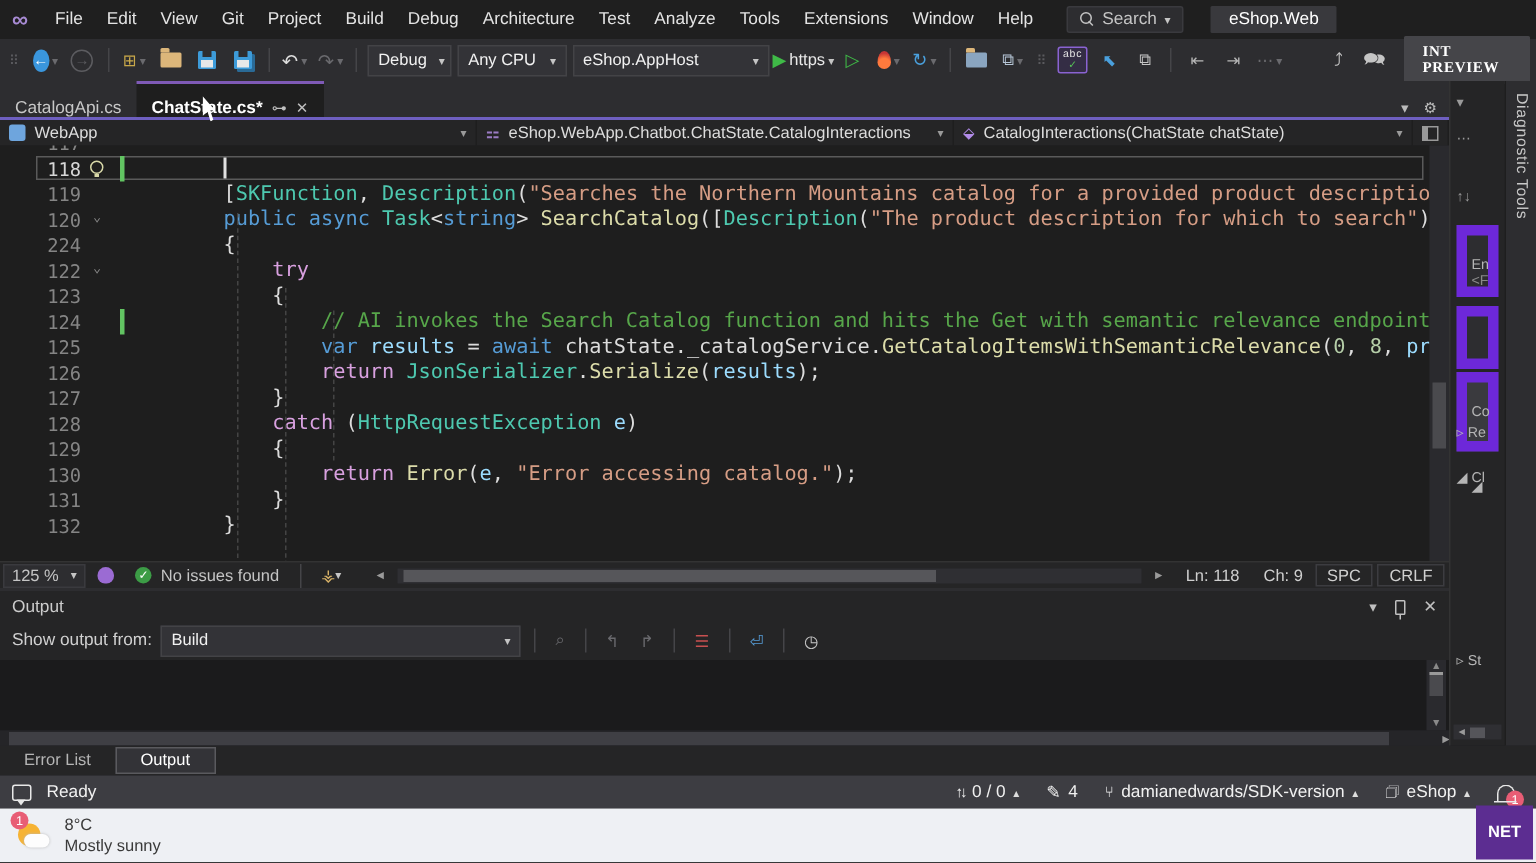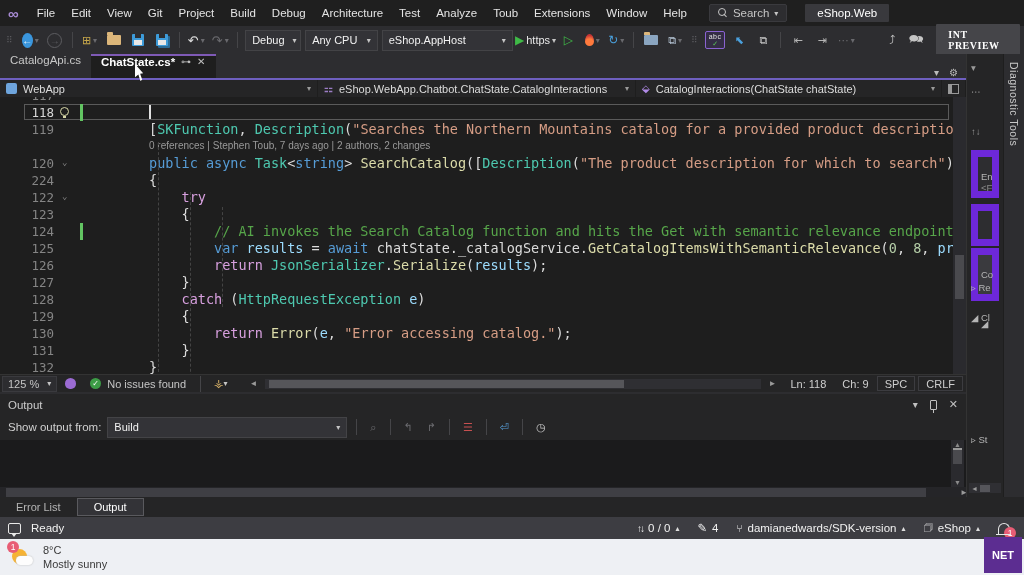--- a/index.html
+++ b/index.html
@@ -53,21 +53,21 @@
     border-radius:50% 50% 50% 50% / 62% 62% 38% 38%; }
   .spell-box { border:1px solid #8a63d2; background:#342d45; padding:1px 3px; display:flex; flex-direction:column;
     align-items:center; line-height:1; border-radius:2px; }
   .spell-box .abc { font-size:7px; color:#e4e4e4; letter-spacing:.5px; }
   .spell-box .chk { font-size:7px; color:#57c457; }
   .int-preview { margin-left:6px; background:#454549; color:#fff; font-weight:bold; font-size:10px;
     letter-spacing:.5px; padding:5px 12px; border-radius:1px;font-family:Liberation Serif, serif; }
 
   
   #tabrow { left:0; top:54px; width:966px; height:24px; background:#2d2d30; display:flex; align-items:flex-end; }
-  .etab { height:24px; display:flex; align-items:flex-start; gap:6px; padding:0 10px; font-size:11.5px; color:#c8c8c8; }
+  .etab { height:24px; display:flex; align-items:flex-end; gap:6px; padding:0 10px; font-size:11.5px; color:#c8c8c8; }
   .etab.active { background:#1e1e1e; color:#fff; border-top:2px solid #7f5ab6; font-weight:bold; }
   .etab .tclose, .etab .tpin { font-size:10px; color:#c0c0c0; font-weight:normal; }
   .tabrow-btns { margin-left:auto; display:flex; gap:10px; padding:0 8px; color:#bbb; font-size:10px; align-items:center; }
 
   
   #navbar { left:0; top:78px; width:966px; height:19px; background:#252526; border-top:2px solid #6e5fc0;
     display:flex; align-items:stretch; font-size:11px; color:#dcdcdc; }
   .nav-seg { display:flex; align-items:center; gap:6px; padding:0 6px; border-right:1px solid #1e1e1e; flex:0 0 auto; }
   .nav-seg .caret-down { margin-left:auto; color:#9a9a9a; }
   .cs-proj-ico { width:11px; height:11px; background:#6ea5dd; border-radius:2px; position:relative; }
@@ -190,21 +190,21 @@
         <span class="menu-item">File</span>
         <span class="menu-item">Edit</span>
         <span class="menu-item">View</span>
         <span class="menu-item">Git</span>
         <span class="menu-item">Project</span>
         <span class="menu-item">Build</span>
         <span class="menu-item">Debug</span>
         <span class="menu-item">Architecture</span>
         <span class="menu-item">Test</span>
         <span class="menu-item">Analyze</span>
-        <span class="menu-item">Toub</span>
+        <span class="menu-item">Tools</span>
         <span class="menu-item">Extensions</span>
         <span class="menu-item">Window</span>
         <span class="menu-item">Help</span>
       </div>
     <div class="tb-search">
       <span class="mag"></span>
       <span>Search</span>
       <span class="caret-down">▾</span>
     </div>
     <div class="doc-title">eShop.Web</div>
@@ -353,21 +353,20 @@
     <div class="nav-seg" style="width:24px;justify-content:center;">
       <span class="split-ico"></span>
     </div>
   </div>
 
   <div id="editor" class="abs">
     <div id="code-scroll">
         <div class="crow"><span class="gutter">117</span><span class="gmargin"></span><span class="codetext"></span></div>
         <div class="crow"><span class="curline-box" style="left: 24px; right: 4px;"></span><span class="caret-i"></span><span class="gutter cur">118</span><span class="gmargin"><span class="bulb"></span><span class="chgbar"></span></span><span class="codetext"></span></div>
         <div class="crow"><span class="gutter">119</span><span class="gmargin"></span><span class="codetext"><span style="color: rgb(220, 220, 220);">        [</span><span style="color: rgb(78, 201, 176);">SKFunction</span><span style="color: rgb(220, 220, 220);">, </span><span style="color: rgb(78, 201, 176);">Description</span><span style="color: rgb(220, 220, 220);">(</span><span style="color: rgb(214, 157, 133);">"Searches the Northern Mountains catalog for a provided product description"</span></span></div>
-        <div class="crow"><span class="gutter"></span><span class="gmargin"></span><span class="codelens" style="padding-left: 65px;">0 references | Stephen Toub, 7 days ago | 2 authors, 2 changes</span></div>
         <div class="crow"><span class="gutter">120</span><span class="gmargin"><span class="chev">⌄</span></span><span class="codetext"><span style="color: rgb(86, 156, 214);">        public async </span><span style="color: rgb(78, 201, 176);">Task</span><span style="color: rgb(220, 220, 220);">&lt;</span><span style="color: rgb(86, 156, 214);">string</span><span style="color: rgb(220, 220, 220);">&gt; </span><span style="color: rgb(220, 220, 170);">SearchCatalog</span><span style="color: rgb(220, 220, 220);">([</span><span style="color: rgb(78, 201, 176);">Description</span><span style="color: rgb(220, 220, 220);">(</span><span style="color: rgb(214, 157, 133);">"The product description for which to search"</span><span style="color: rgb(220, 220, 220);">)] </span></span></div>
         <div class="crow"><span class="gutter">224</span><span class="gmargin"></span><span class="codetext"><span style="color: rgb(220, 220, 220);">        {</span></span></div>
         <div class="crow"><span class="gutter">122</span><span class="gmargin"><span class="chev">⌄</span></span><span class="codetext"><span style="color: rgb(216, 160, 223);">            try</span></span></div>
         <div class="crow"><span class="gutter">123</span><span class="gmargin"></span><span class="codetext"><span style="color: rgb(220, 220, 220);">            {</span></span></div>
         <div class="crow"><span class="gutter">124</span><span class="gmargin"><span class="chgbar"></span></span><span class="codetext"><span style="color: rgb(87, 166, 74);">                // AI invokes the Search Catalog function and hits the Get with semantic relevance endpoint</span></span></div>
         <div class="crow"><span class="gutter">125</span><span class="gmargin"></span><span class="codetext"><span style="color: rgb(86, 156, 214);">                var </span><span style="color: rgb(156, 220, 254);">results</span><span style="color: rgb(220, 220, 220);"> = </span><span style="color: rgb(86, 156, 214);">await </span><span style="color: rgb(220, 220, 220);">chatState</span><span style="color: rgb(220, 220, 220);">.</span><span style="color: rgb(220, 220, 220);">_catalogService</span><span style="color: rgb(220, 220, 220);">.</span><span style="color: rgb(220, 220, 170);">GetCatalogItemsWithSemanticRelevance</span><span style="color: rgb(220, 220, 220);">(</span><span style="color: rgb(181, 206, 168);">0</span><span style="color: rgb(220, 220, 220);">, </span><span style="color: rgb(181, 206, 168);">8</span><span style="color: rgb(220, 220, 220);">, </span><span style="color: rgb(156, 220, 254);">productD</span></span></div>
         <div class="crow"><span class="gutter">126</span><span class="gmargin"></span><span class="codetext"><span style="color: rgb(216, 160, 223);">                return </span><span style="color: rgb(78, 201, 176);">JsonSerializer</span><span style="color: rgb(220, 220, 220);">.</span><span style="color: rgb(220, 220, 170);">Serialize</span><span style="color: rgb(220, 220, 220);">(</span><span style="color: rgb(156, 220, 254);">results</span><span style="color: rgb(220, 220, 220);">);</span></span></div>
         <div class="crow"><span class="gutter">127</span><span class="gmargin"></span><span class="codetext"><span style="color: rgb(220, 220, 220);">            }</span></span></div>
         <div class="crow"><span class="gutter">128</span><span class="gmargin"></span><span class="codetext"><span style="color: rgb(216, 160, 223);">            catch </span><span style="color: rgb(220, 220, 220);">(</span><span style="color: rgb(78, 201, 176);">HttpRequestException</span><span style="color: rgb(156, 220, 254);"> e</span><span style="color: rgb(220, 220, 220);">)</span></span></div>
         <div class="crow"><span class="gutter">129</span><span class="gmargin"></span><span class="codetext"><span style="color: rgb(220, 220, 220);">            {</span></span></div>

